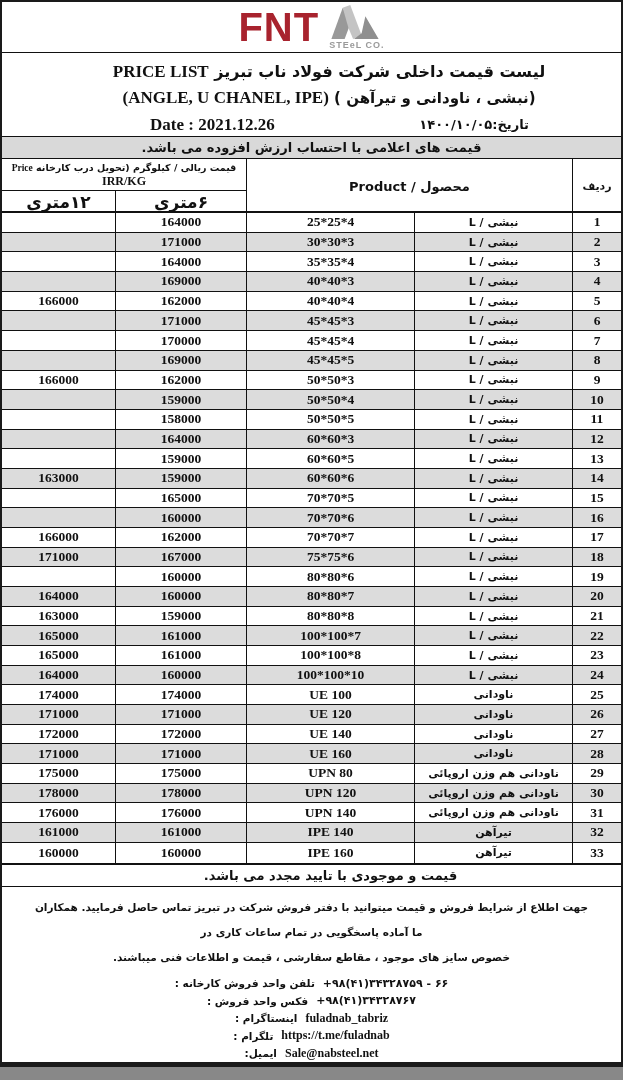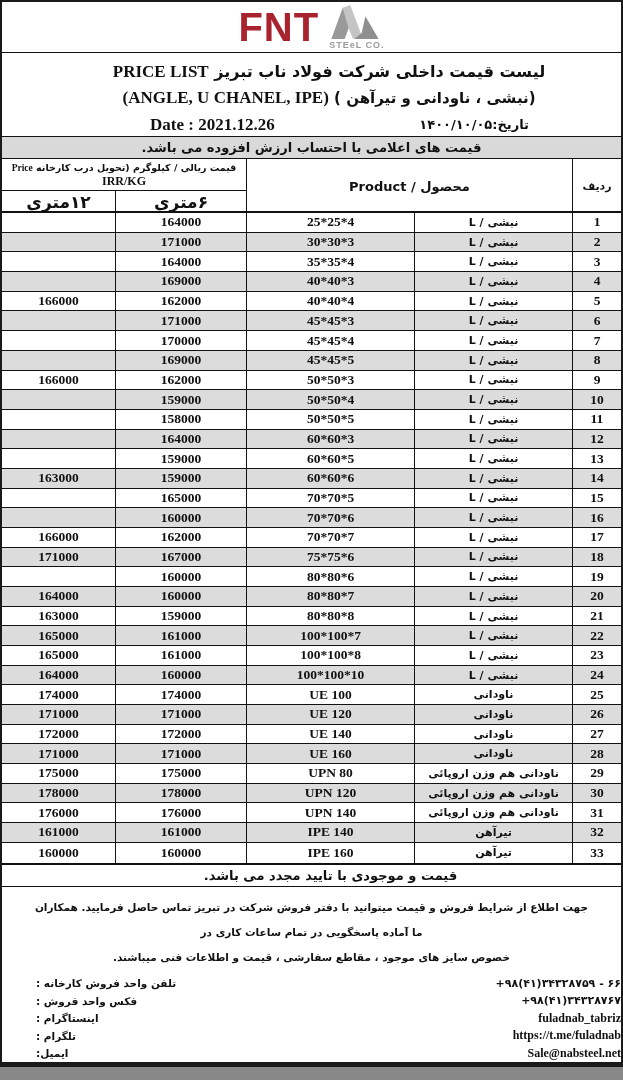--- a/index.html
+++ b/index.html
@@ -64,22 +64,22 @@
   .num { font-family:"Liberation Serif","DejaVu Serif",serif;
     font-weight:bold; font-size:13.5px; }
   .type-cell { direction:rtl; font-size:11px; font-weight:bold; }
 
   .reconfirm-bar { background:#fff; height:22px; line-height:21px;
     border-bottom:1px solid #111;padding-left:38px; }
 
   .foot-par { padding:8px 26px 2px; text-align:center; direction:rtl;
     font-size:10.5px; font-weight:bold; line-height:25px; }
   .contacts { padding-top:3px; }
-  .contact-row { display:flex; flex-direction:row-reverse; justify-content:space-between;
-    align-items:center; gap:8px; height:17.5px; direction:rtl;margin-left:34px; }
+  .contact-row { display:flex; flex-direction:row-reverse; justify-content:center;
+    align-items:center; gap:8px; height:17.5px; direction:rtl; }
   .contact-row.wide { }
   .c-label { font-size:10.5px; font-weight:bold; }
   .c-val { font-weight:bold; font-size:11px; direction:ltr; unicode-bidi:embed; }
   .c-val.latin { font-family:"Liberation Serif","DejaVu Serif",serif; font-size:12px; }
 </style>
 </head>
 <body>
 
 <div class="page">
 

